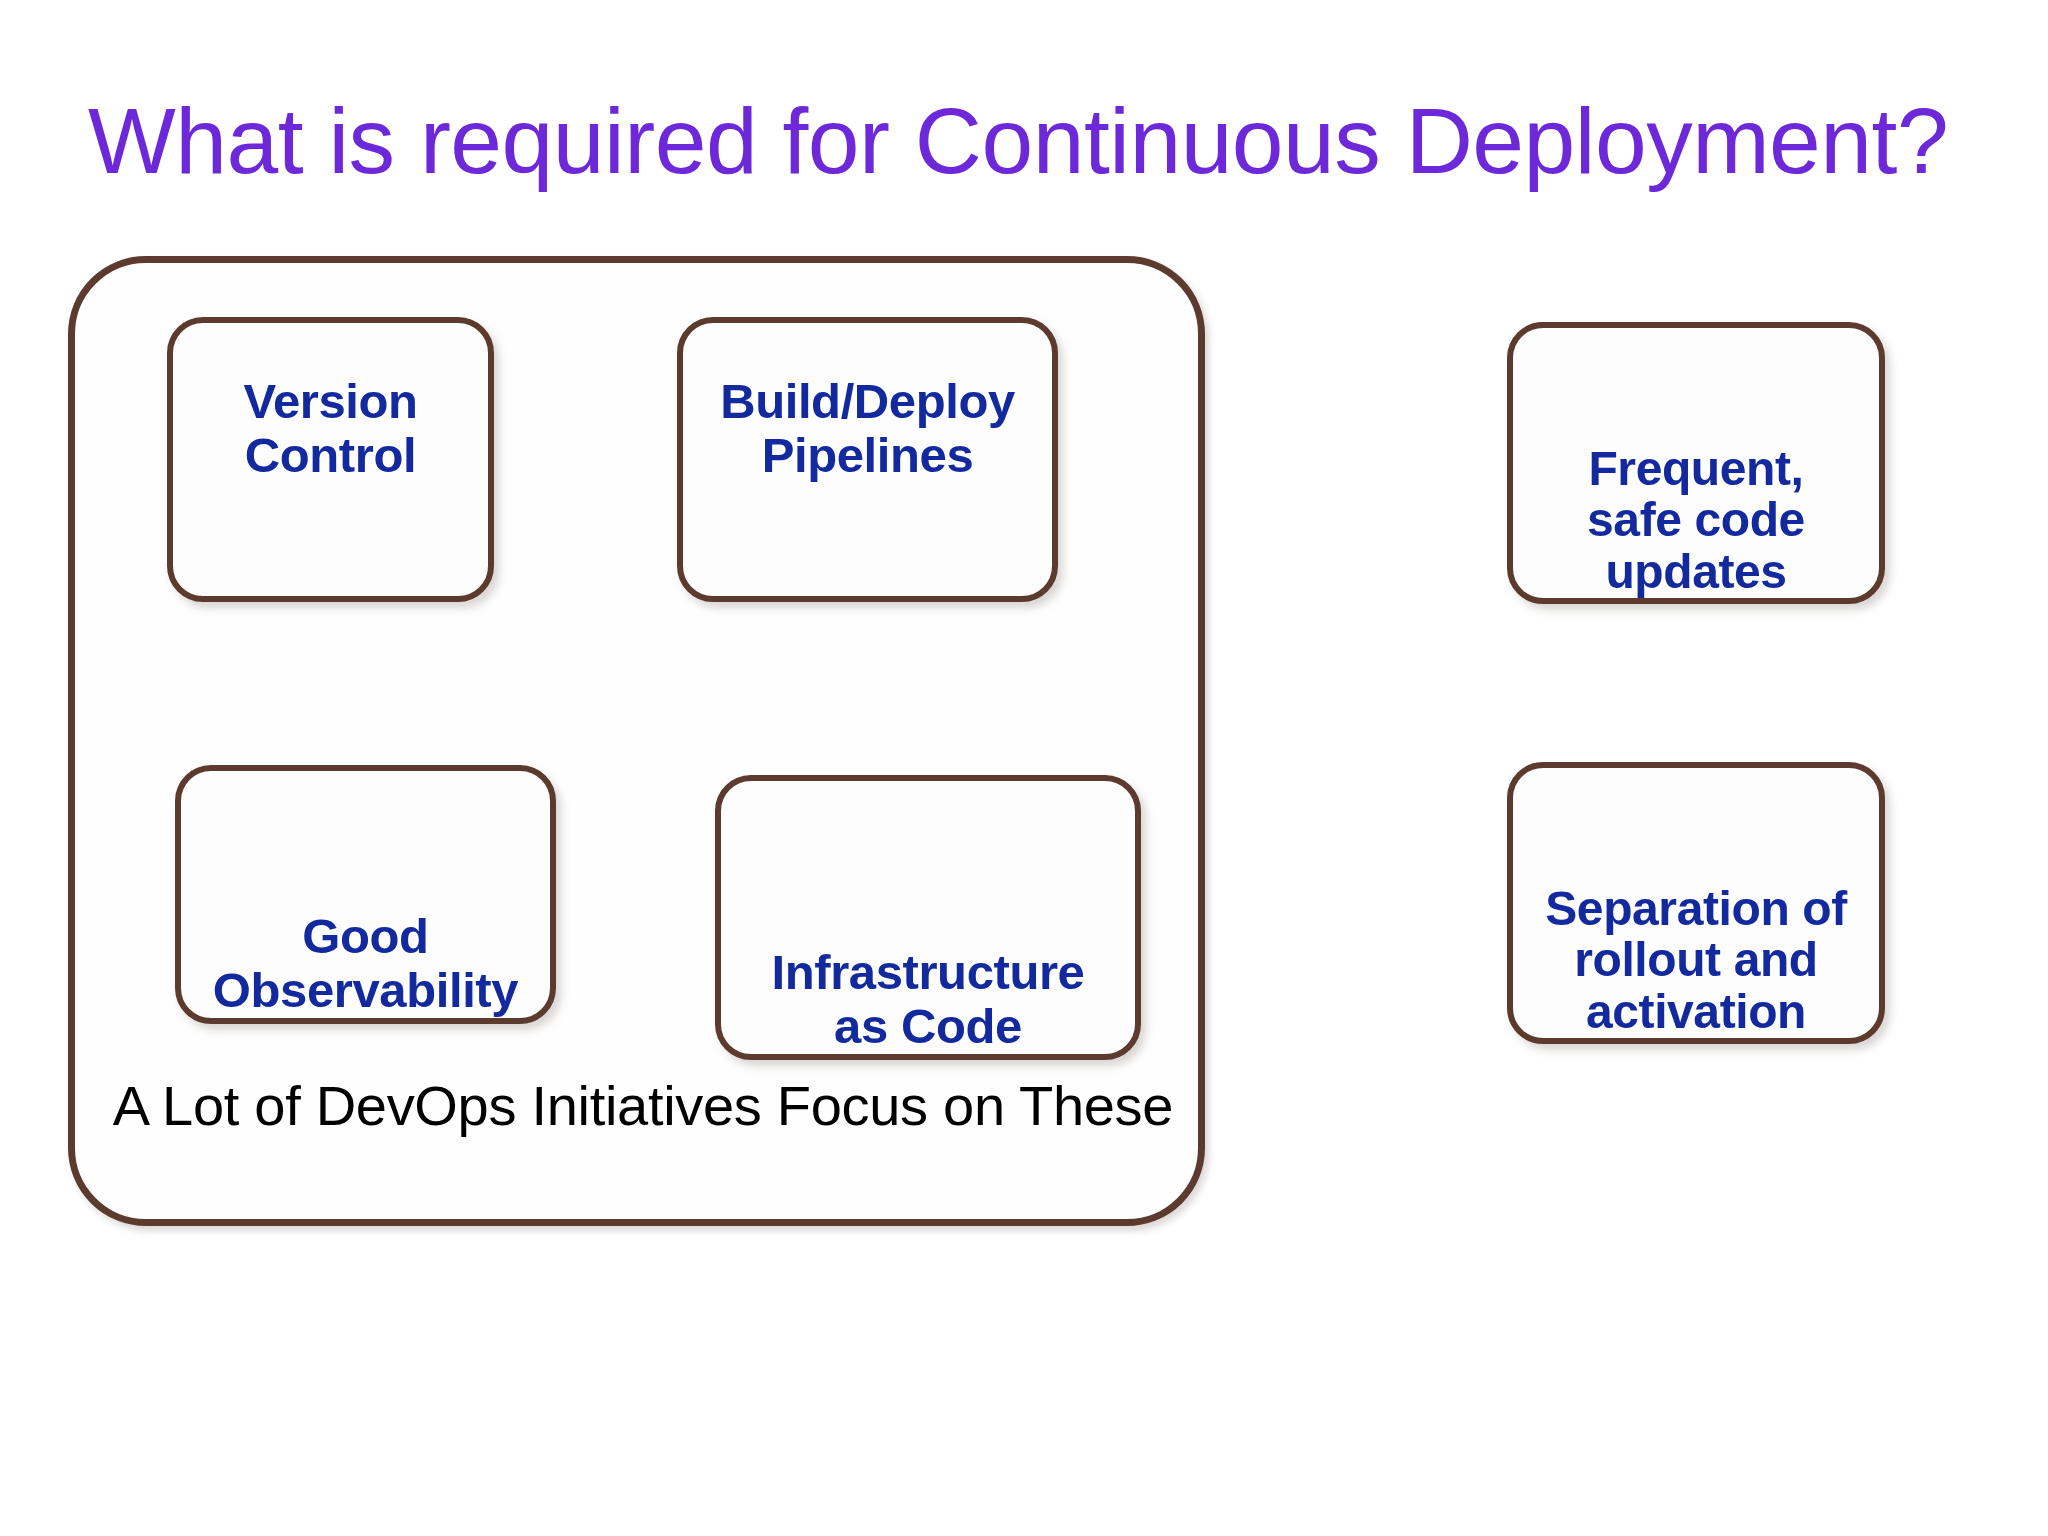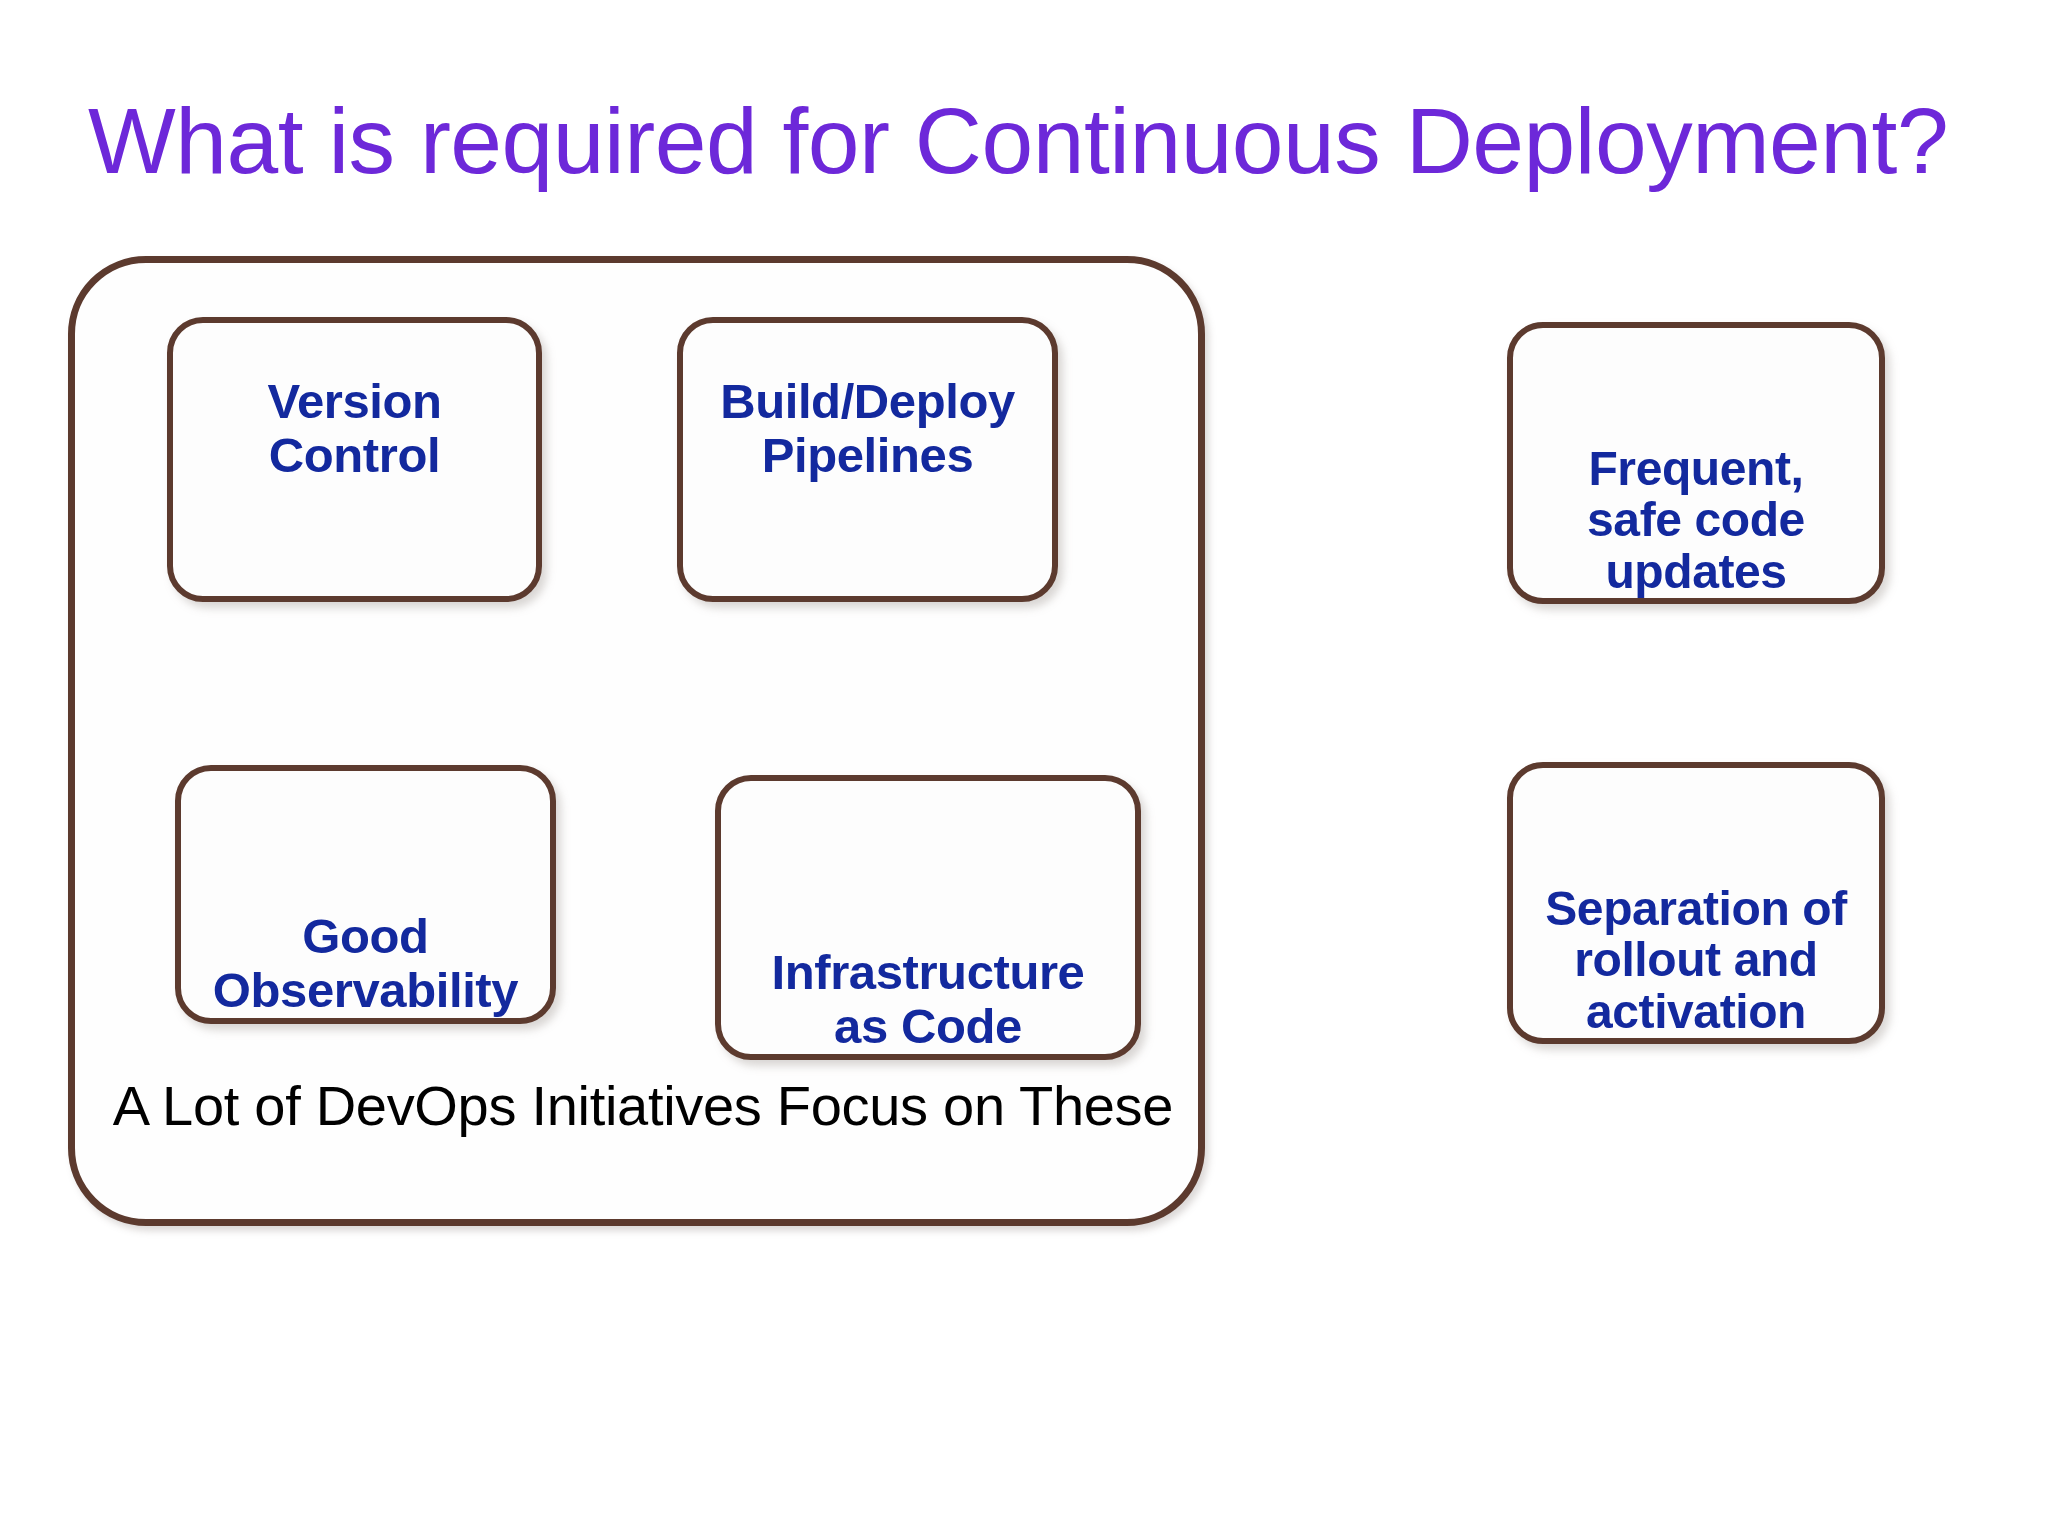--- a/index.html
+++ b/index.html
@@ -70,21 +70,21 @@
     line-height: 1.10;
     font-weight: 700;
     color: #13299e;
     letter-spacing: -0.4px;
     white-space: pre-line;
     padding: 0 10px;
   }
 
   
   #card-version-control {
-    left: 92px;  top: 54px;  width: 375px; height: 285px;
+    left: 92px;  top: 54px;  width: 327px; height: 285px;
     align-items: flex-start;
   }
   #card-version-control .card-label { margin-top: 52px; }
 
   #card-build-deploy {
     left: 602px; top: 54px;  width: 381px; height: 285px;
     align-items: flex-start;
   }
   #card-build-deploy .card-label { margin-top: 52px; }
 

